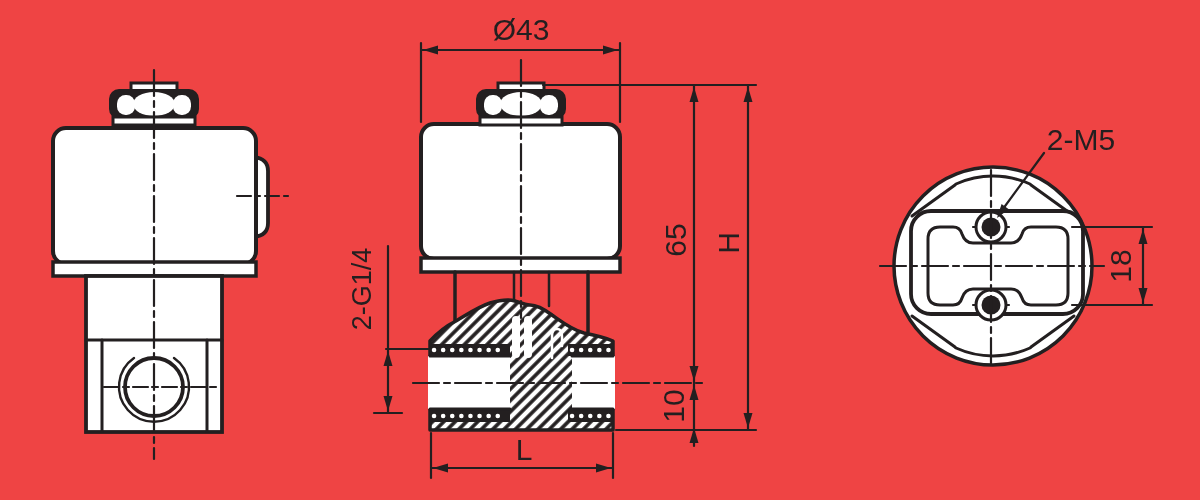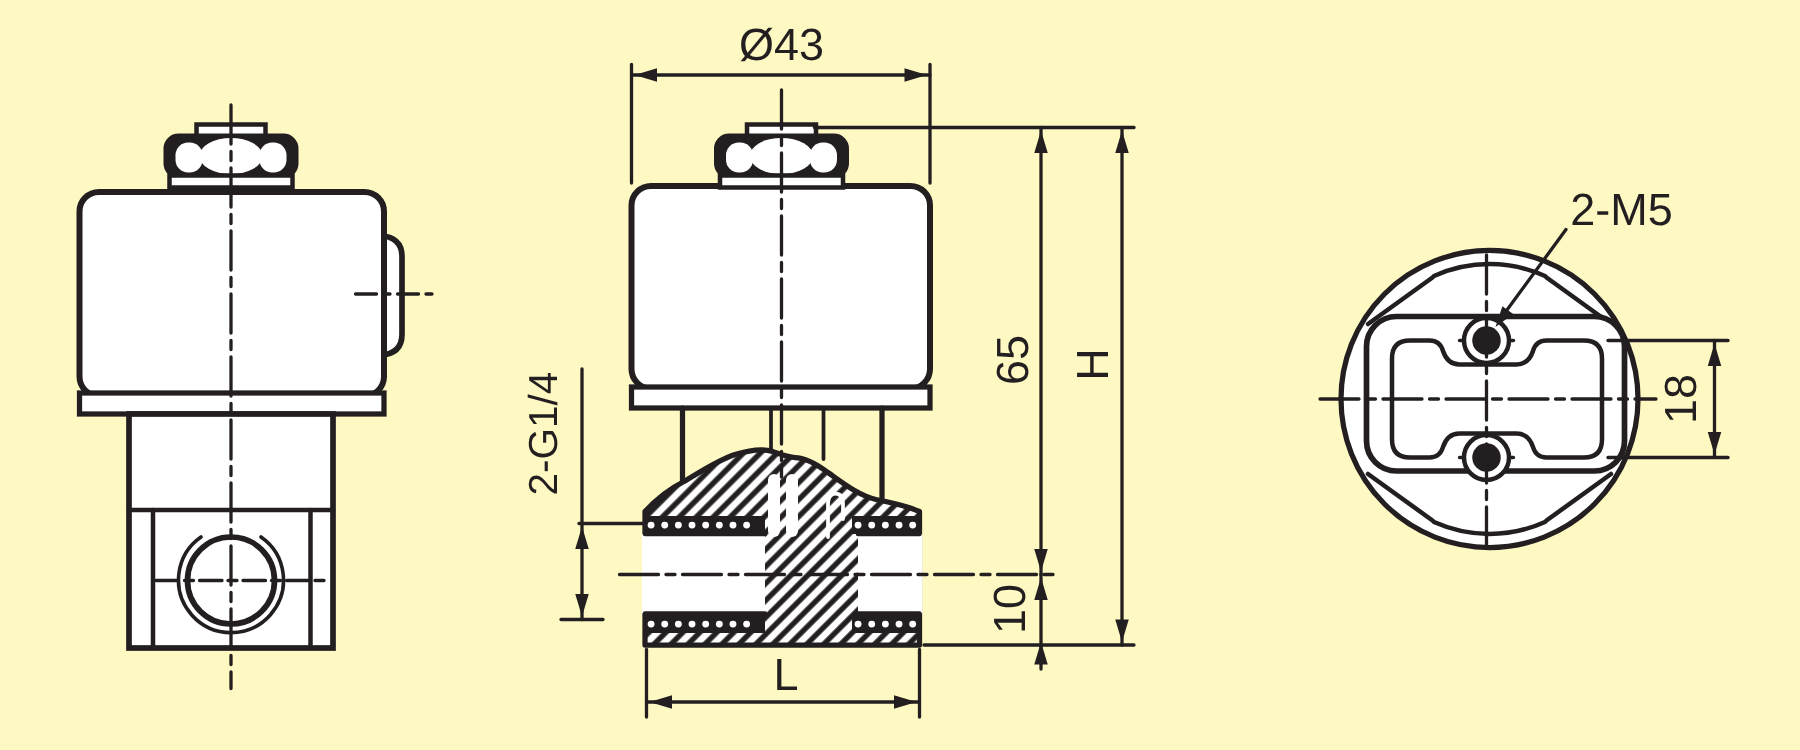--- a/index.html
+++ b/index.html
@@ -1,16 +1,16 @@
 <!DOCTYPE html>
 <html><head>
 <meta charset="utf-8">
 <style>
   html,body{margin:0;padding:0;background:#ffffff;}
-  .canvas{position:relative;width:1200px;height:500px;background:#fef9c3;overflow:hidden;}
+  .canvas{position:relative;width:1200px;height:500px;background:#ef4444;overflow:hidden;}
   svg{display:block;}
   text{font-family:"Liberation Sans","DejaVu Sans",sans-serif;fill:#231f20;}
   .dimtxt{font-size:30px;}
   .dimtxt-sm{font-size:27px;}
 </style>
 </head>
 <body>
 
 <div class="canvas">
 <svg width="1200" height="500" viewBox="0 0 1200 500" xmlns="http://www.w3.org/2000/svg">

